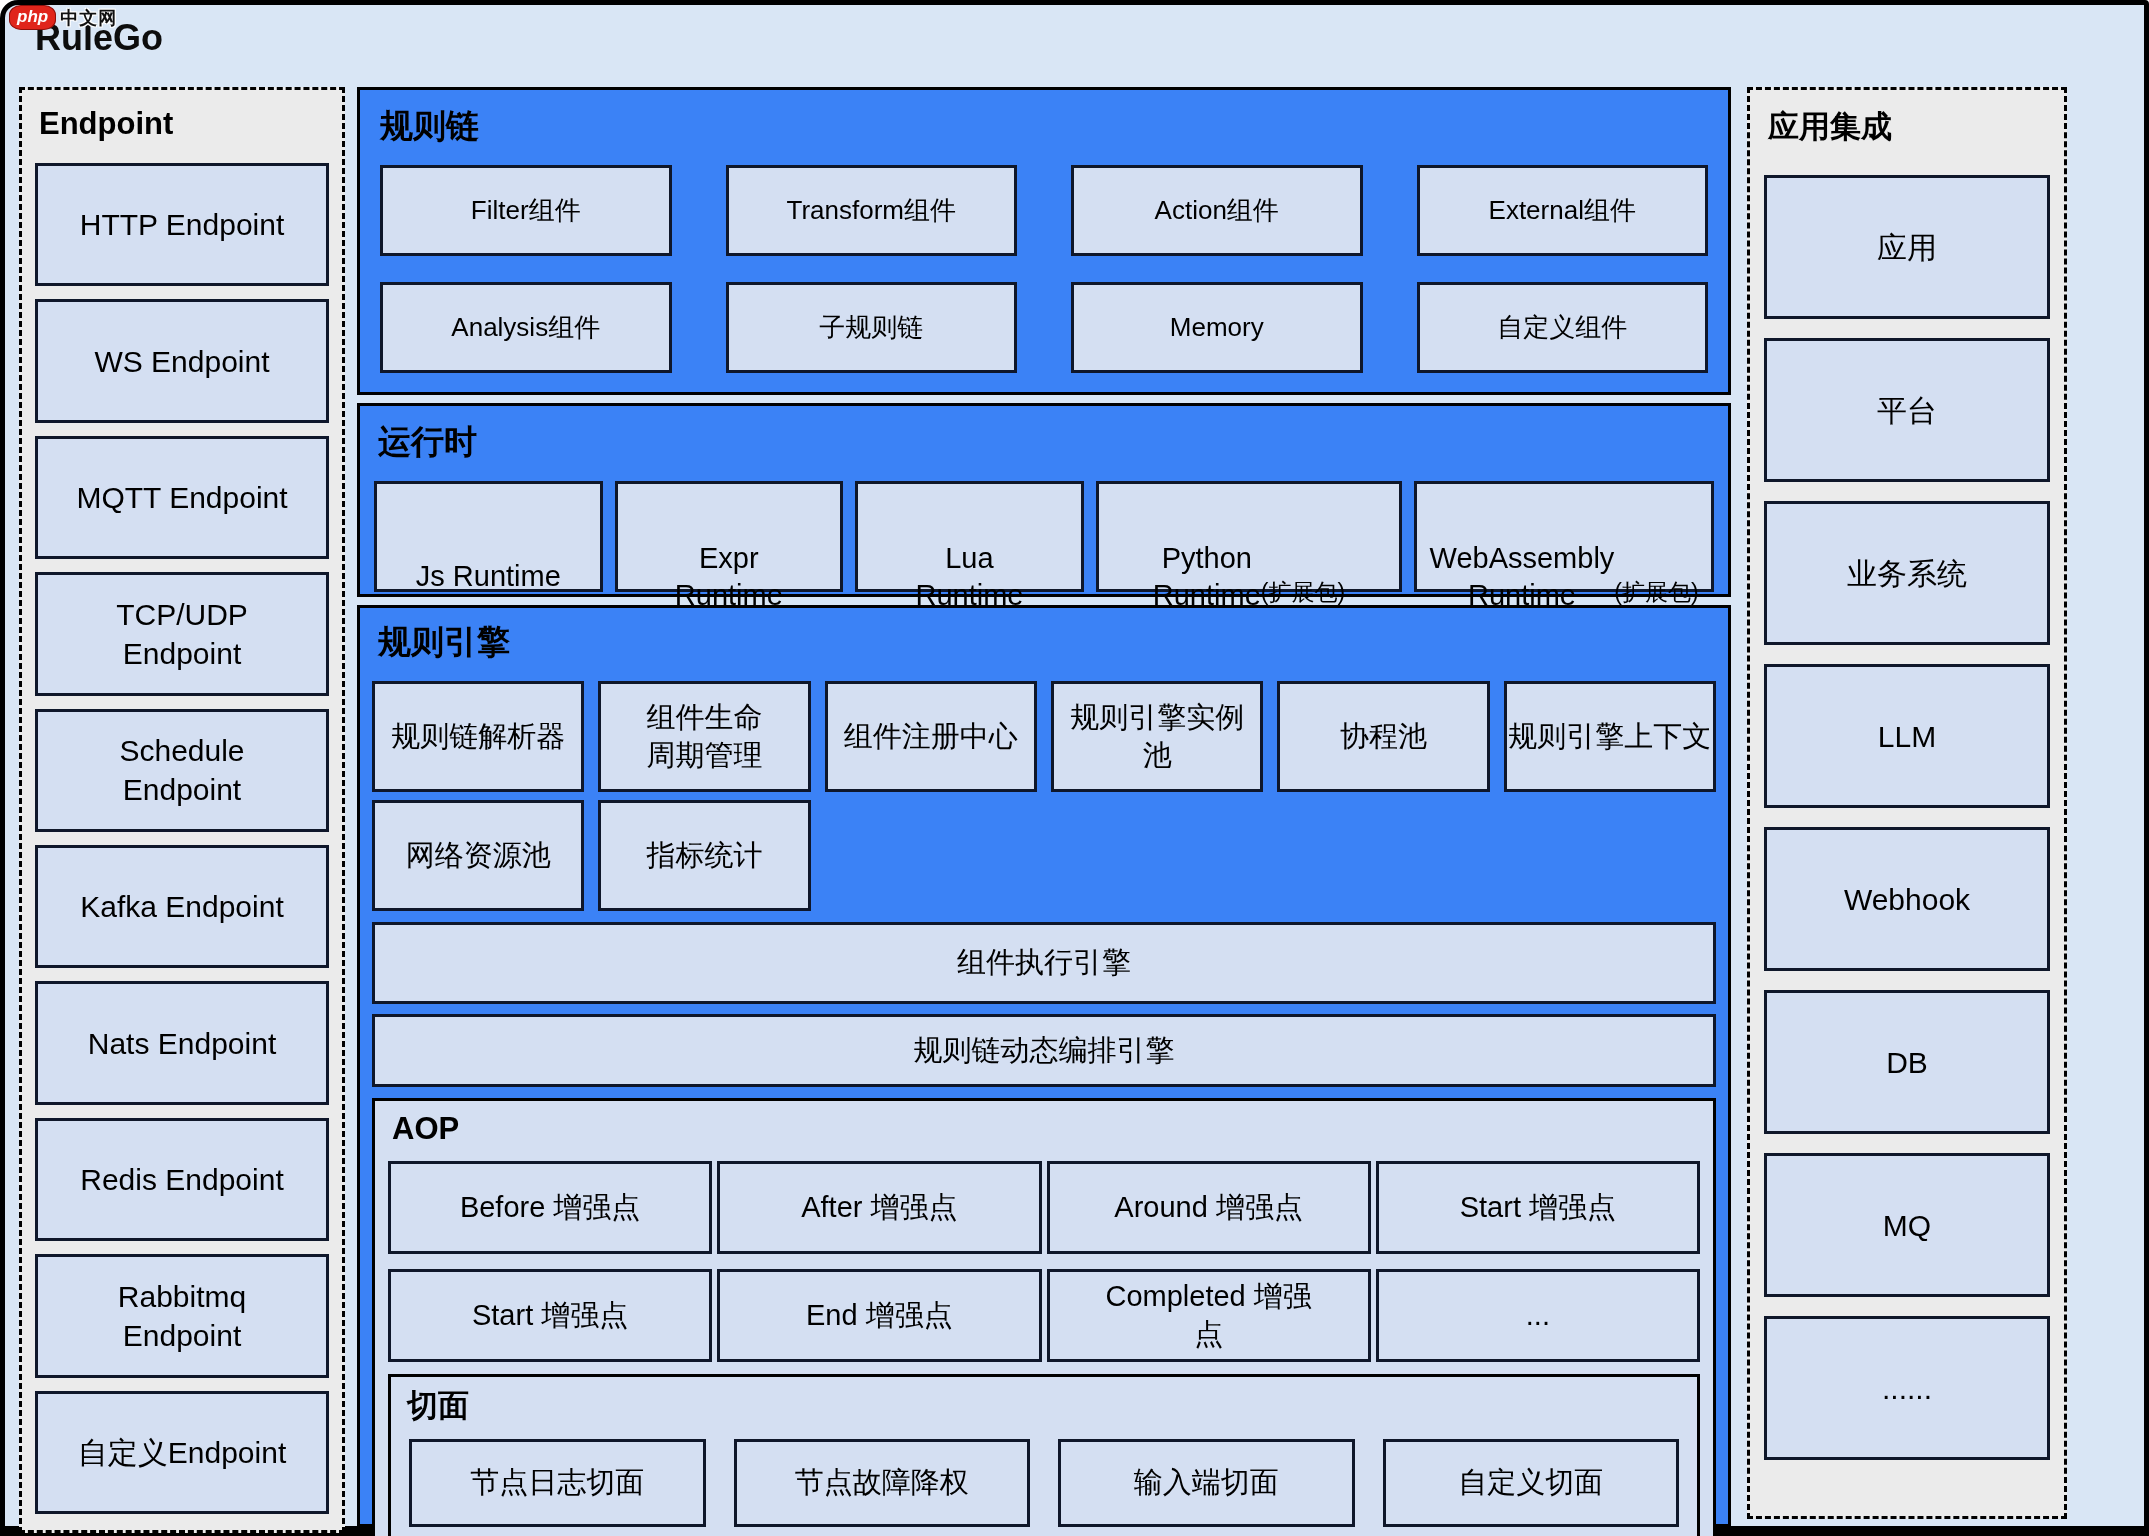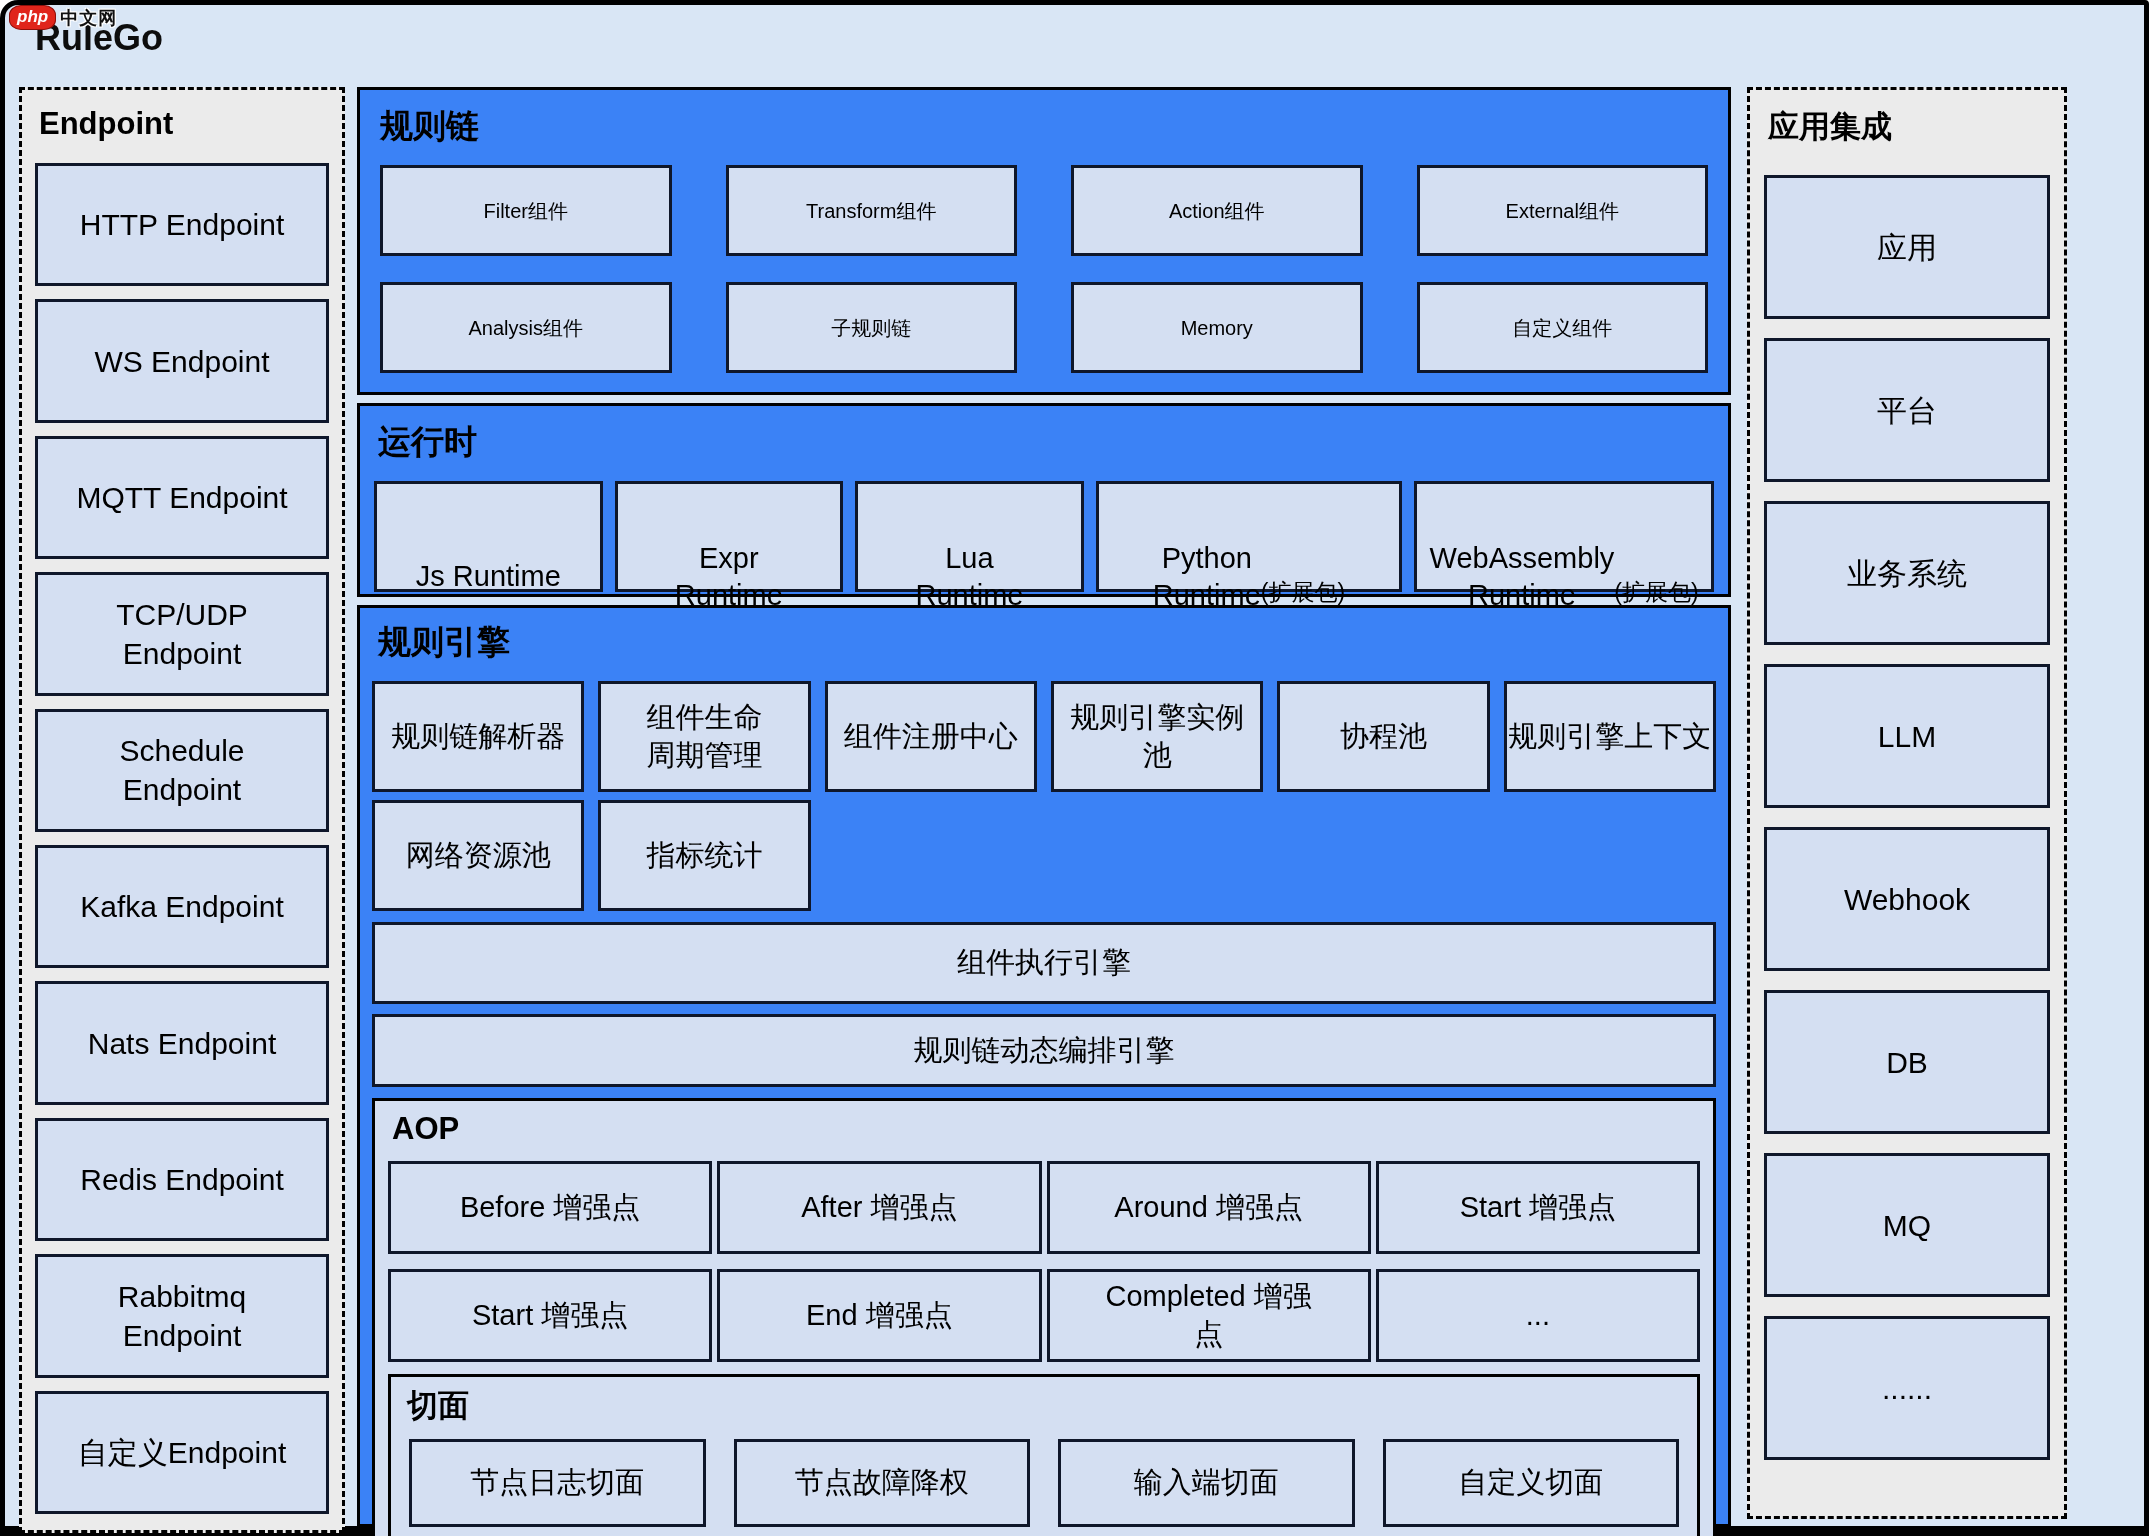--- a/index.html
+++ b/index.html
@@ -48,21 +48,21 @@
   .endpoint-col .box { flex: 1; font-size: 30px; }
 
   
   .integration-col { left: 1742px; top: 82px; width: 320px; height: 1432px; padding: 14px 14px 16px; gap: 19px; }
   .integration-col .col-title { padding: 2px 4px 8px; }
   .integration-col .box { height: 144px; flex: none; font-size: 30px; }
 
   
   .sec-chain { left: 352px; top: 82px; width: 1374px; height: 308px; padding: 10px 14px; }
   .chain-grid { display: grid; grid-template-columns: repeat(4, 1fr); gap: 26px 54px; padding: 0 6px; }
-  .chain-grid .box { height: 91px; font-size: 20px; }
+  .chain-grid .box { height: 91px; font-size: 26px; }
 
   .sec-runtime { left: 352px; top: 398px; width: 1374px; height: 194px; padding: 10px 12px; }
   .runtime-row { display: flex; gap: 12px; padding: 0 2px; }
   .runtime-row .box { flex: 1; height: 111px; flex-direction: row; align-content: center; display: block; padding-top: 8px; }
   .runtime-row .box .rt-inner { display: flex; align-items: center; justify-content: center; height: 95px; flex-wrap: wrap; align-content: center; }
   .runtime-row .box:nth-child(4) { flex: 1.35; }
   .runtime-row .box:nth-child(5) { flex: 1.32; }
   .rt-name { white-space: pre-line; }
   .rt-note { font-size: 23px; white-space: nowrap; margin-top: 32px; }
 

